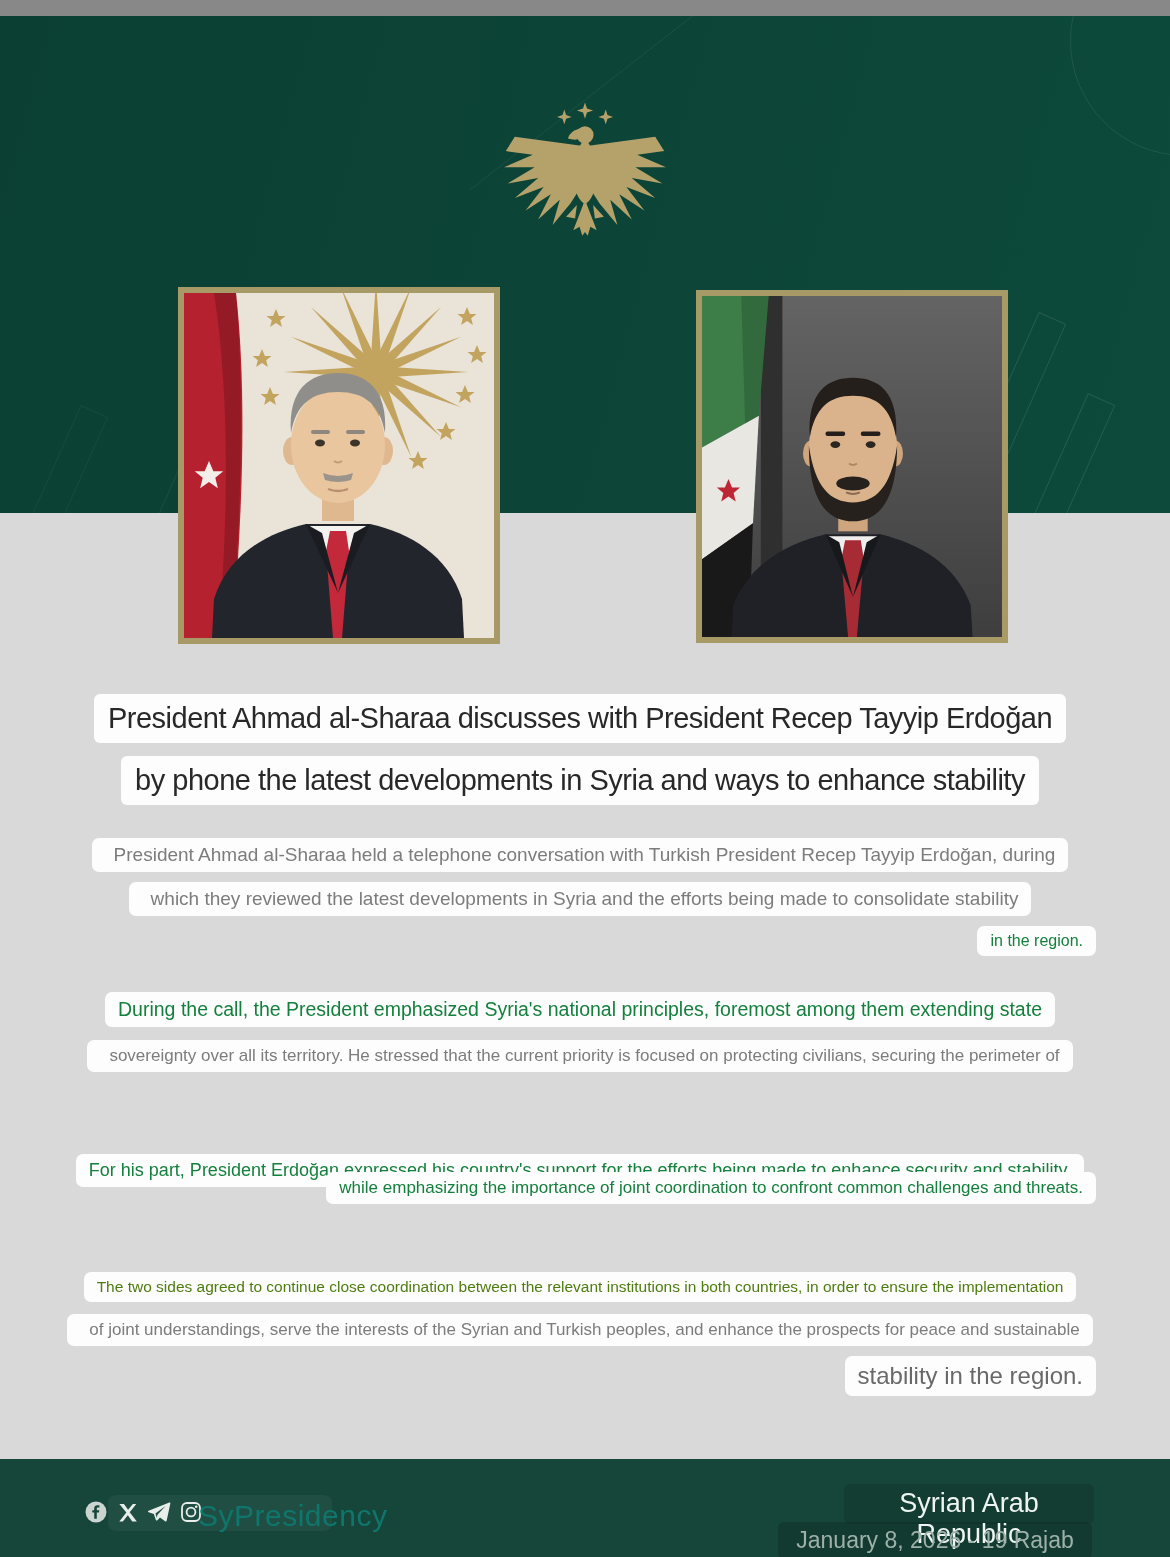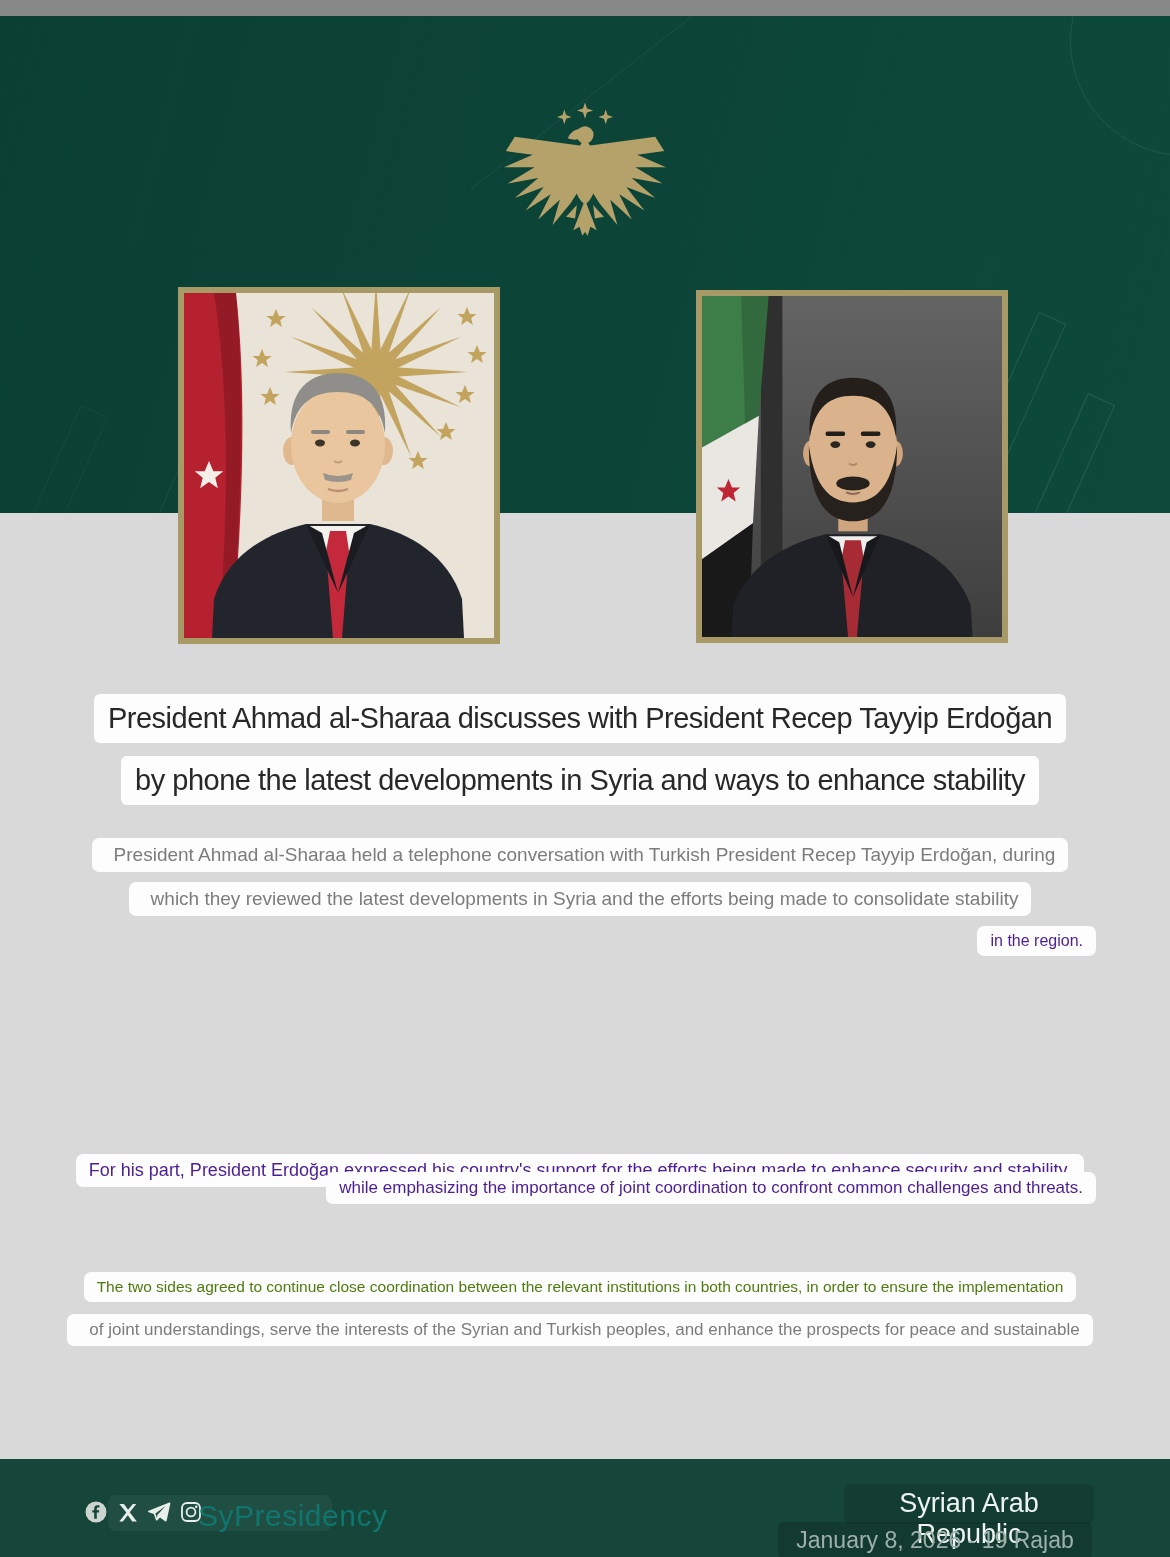--- a/index.html
+++ b/index.html
@@ -25,21 +25,21 @@
   .portrait svg{display:block;width:100%;height:100%;}
   #portrait-left{left:178px;top:271px;width:322px;height:357px;}
   #portrait-right{left:696px;top:274px;width:312px;height:353px;}
   
   .line{position:absolute;left:64px;right:74px;white-space:nowrap;}
   .line.center{text-align:center;}
   .line.right{text-align:right;}
   .box{display:inline-block;background:#fdfdfd;border-radius:7px;padding:6px 13px;}
   .title .box{padding:8px 14px;border-radius:6px;}
   .t-title{color:#282828;font-size:29px;letter-spacing:-0.5px;}
-  .t-dark{color:#4c1d95;}
+  .t-dark{color:#15803d;}
   .t-mid{color:#7c7c7c;padding-left:22px;}
   .t-light{color:#4d7c0f;}
   .t-mid2{color:#696969;}
   
   .footer-band{
     position:absolute;left:0;top:1443px;width:1170px;height:114px;
     background:#164539;
   }
   .social-pill{position:absolute;left:108px;top:1479px;width:224px;height:36px;
     background:rgba(255,255,255,0.05);border-radius:8px;}
@@ -189,33 +189,42 @@
   <div class="line center" style="top:822px;font-size:19px;">
     <span class="box t-mid">President Ahmad al-Sharaa held a telephone conversation with Turkish President Recep Tayyip Erdoğan, during</span>
   </div>
   <div class="line center" style="top:866px;font-size:19px;">
     <span class="box t-mid">which they reviewed the latest developments in Syria and the efforts being made to consolidate stability</span>
   </div>
   <div class="line right" style="top:910px;font-size:16px;">
     <span class="box t-dark">in the region.</span>
   </div>
 
+  <div class="line center" style="top:976px;font-size:19.5px;">
+    <span class="box t-dark">During the call, the President emphasized Syria's national principles, foremost among them extending state</span>
+  </div>
+  <div class="line center" style="top:1024px;font-size:17px;">
+    <span class="box t-mid">sovereignty over all its territory. He stressed that the current priority is focused on protecting civilians, securing the perimeter of</span>
+  </div>
 
   <div class="line center" style="top:1138px;font-size:18px;">
     <span class="box t-dark">For his part, President Erdoğan expressed his country's support for the efforts being made to enhance security and stability,</span>
   </div>
   <div class="line right" style="top:1156px;font-size:17px;">
     <span class="box t-dark">while emphasizing the importance of joint coordination to confront common challenges and threats.</span>
   </div>
 
   <div class="line center" style="top:1256px;font-size:15.5px;">
     <span class="box t-light">The two sides agreed to continue close coordination between the relevant institutions in both countries, in order to ensure the implementation</span>
   </div>
   <div class="line center" style="top:1298px;font-size:17px;">
     <span class="box t-mid">of joint understandings, serve the interests of the Syrian and Turkish peoples, and enhance the prospects for peace and sustainable</span>
+  </div>
+  <div class="line right" style="top:1340px;font-size:24px;">
+    <span class="box t-mid2">stability in the region.</span>
   </div>
 
   <div class="footer-band"></div>
   <div class="social-pill"></div>
   <div class="country-pill"></div>
   <div class="date-pill"></div>
 
   <div class="social-row">
     <svg width="24" height="24" viewBox="0 0 24 24">
       <circle cx="12" cy="12" r="10.5" fill="#ccd4d0"></circle>

